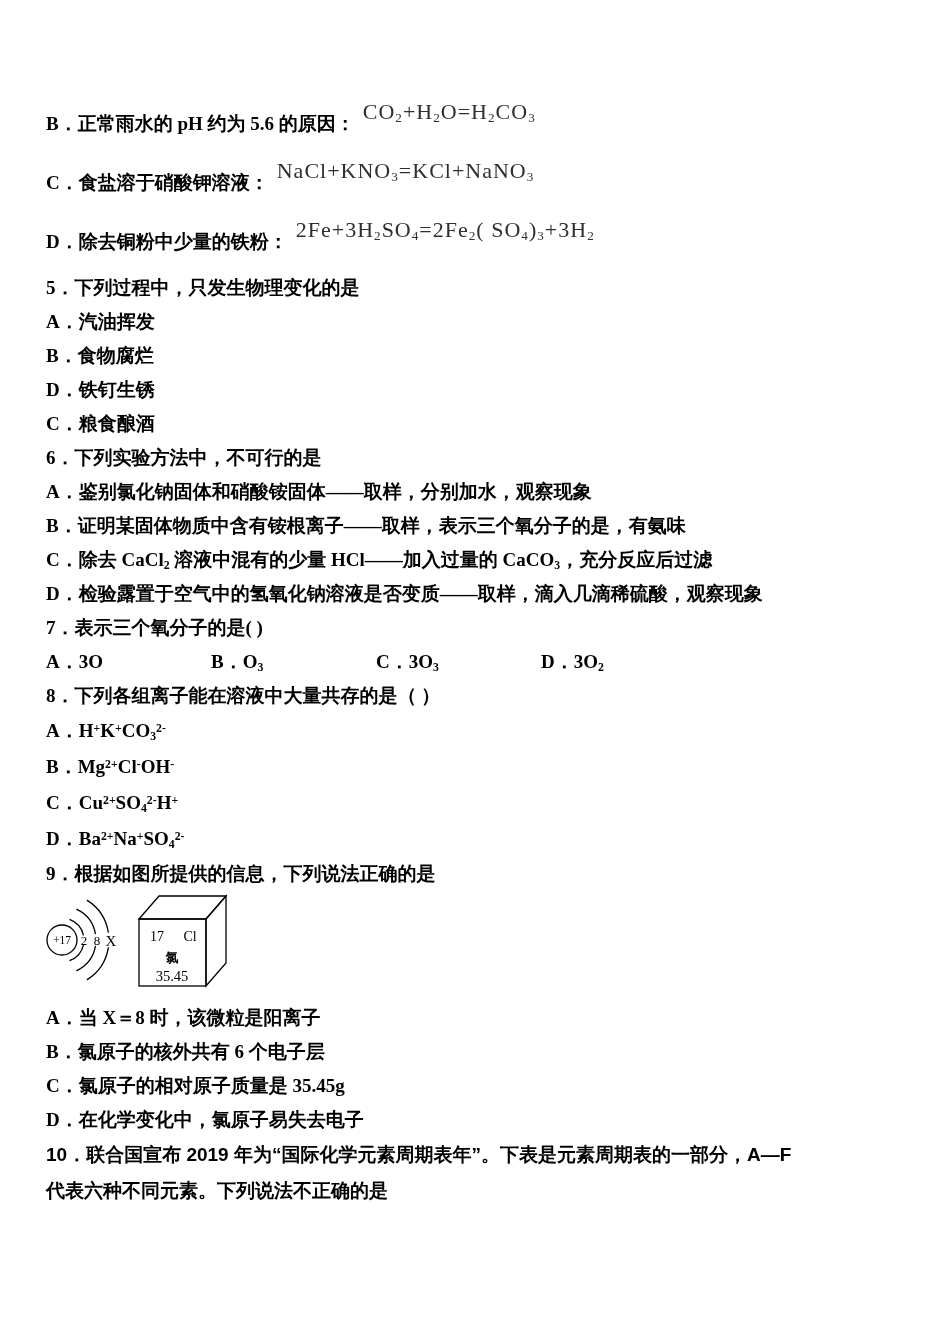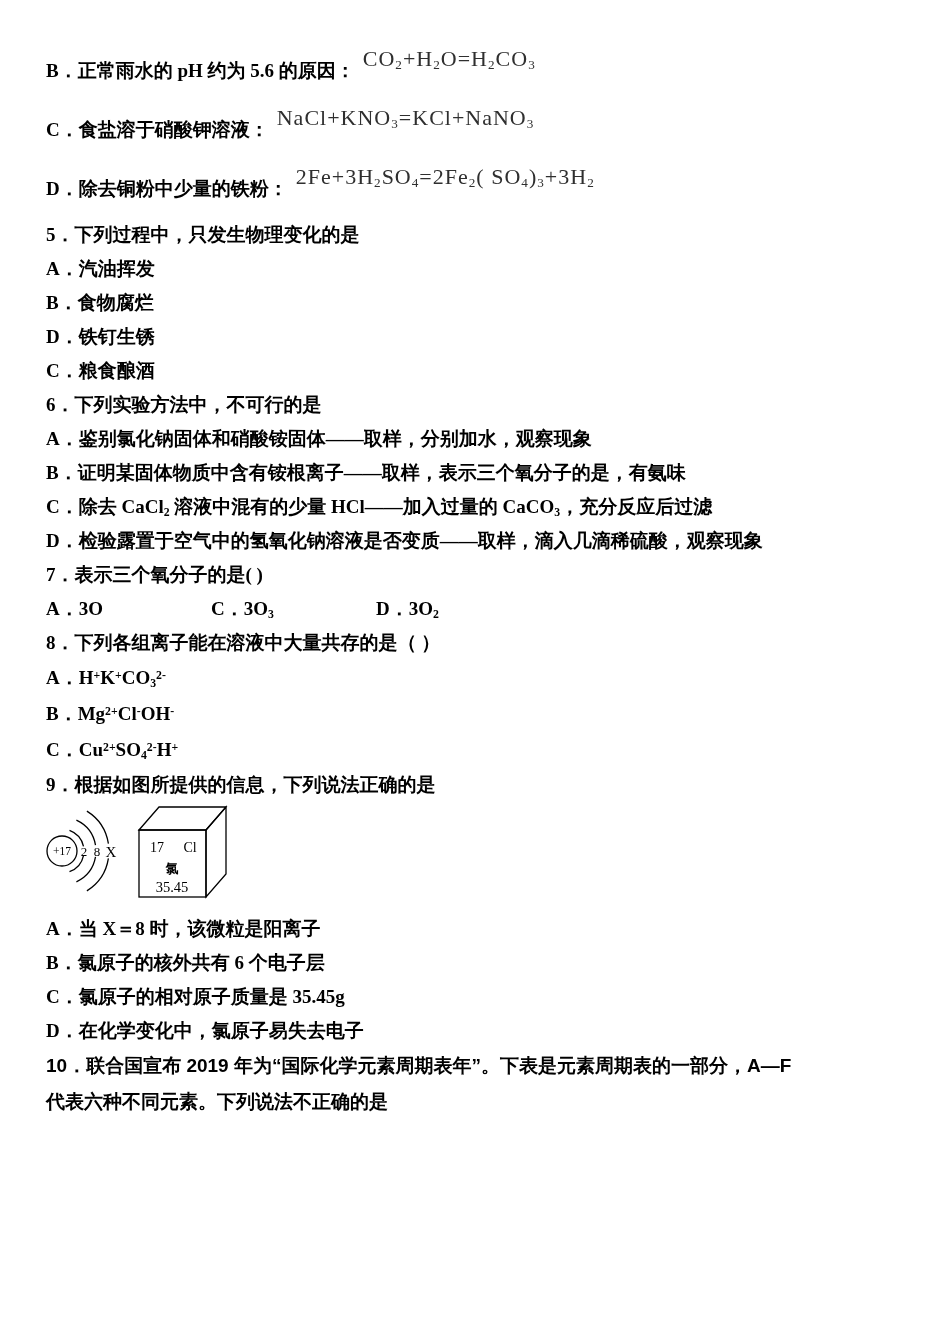--- a/index.html
+++ b/index.html
@@ -5,21 +5,21 @@
   * { margin:0; padding:0; box-sizing:border-box; }
   html,body { background:#ffffff; }
   body {
     width:950px; height:1344px;
     font-family:"Liberation Serif","DejaVu Serif",serif;
     color:#000;
   }
   .page {
     position:relative;
     width:950px; height:1344px;
-    padding:53px 28px 0 46px;
+    padding:106px 28px 0 46px;
     overflow:hidden;
     background:#fff;
   }
   .line {
     font-size:19px;
     line-height:34px;
     font-weight:bold;
     white-space:nowrap;
   }
   sub, sup { line-height:0; font-size:0.62em; }
@@ -77,28 +77,30 @@
 
   <div class="line">6．下列实验方法中，不可行的是</div>
   <div class="line">A．鉴别氯化钠固体和硝酸铵固体——取样，分别加水，观察现象</div>
   <div class="line">B．证明某固体物质中含有铵根离子——取样，表示三个氧分子的是，有氨味</div>
   <div class="line">C．除去 CaCl<sub>2</sub> 溶液中混有的少量 HCl——加入过量的 CaCO<sub>3</sub>，充分反应后过滤</div>
   <div class="line">D．检验露置于空气中的氢氧化钠溶液是否变质——取样，滴入几滴稀硫酸，观察现象</div>
 
   <div class="line">7．表示三个氧分子的是(  )</div>
   <div class="line opt-row">
     <span class="opt-col">A．3O</span>
+    <span class="opt-col">B．O<sub>3</sub></span>
     <span class="opt-col">C．3O<sub>3</sub></span>
     <span class="opt-col">D．3O<sub>2</sub></span>
   </div>
 
   <div class="line">8．下列各组离子能在溶液中大量共存的是（ ）</div>
   <div class="line q8-opt">A．H<sup>+</sup>K<sup>+</sup>CO<sub>3</sub><sup>2-</sup></div>
   <div class="line q8-opt">B．Mg<sup>2+</sup>Cl<sup>-</sup>OH<sup>-</sup></div>
   <div class="line q8-opt">C．Cu<sup>2+</sup>SO<sub>4</sub><sup>2-</sup>H<sup>+</sup></div>
+  <div class="line q8-opt">D．Ba<sup>2+</sup>Na<sup>+</sup>SO<sub>4</sub><sup>2-</sup></div>
 
   <div class="line">9．根据如图所提供的信息，下列说法正确的是</div>
 
   <div class="diagram-wrap">
     <svg width="240" height="104" viewBox="0 0 240 104">
 
       <circle cx="22" cy="47" r="15" fill="none" stroke="#000" stroke-width="1.3"></circle>
       <text x="22" y="51" font-size="11.5" text-anchor="middle" fill="#000">+17</text>
 
       <g fill="none" stroke="#000" stroke-width="1.3">

